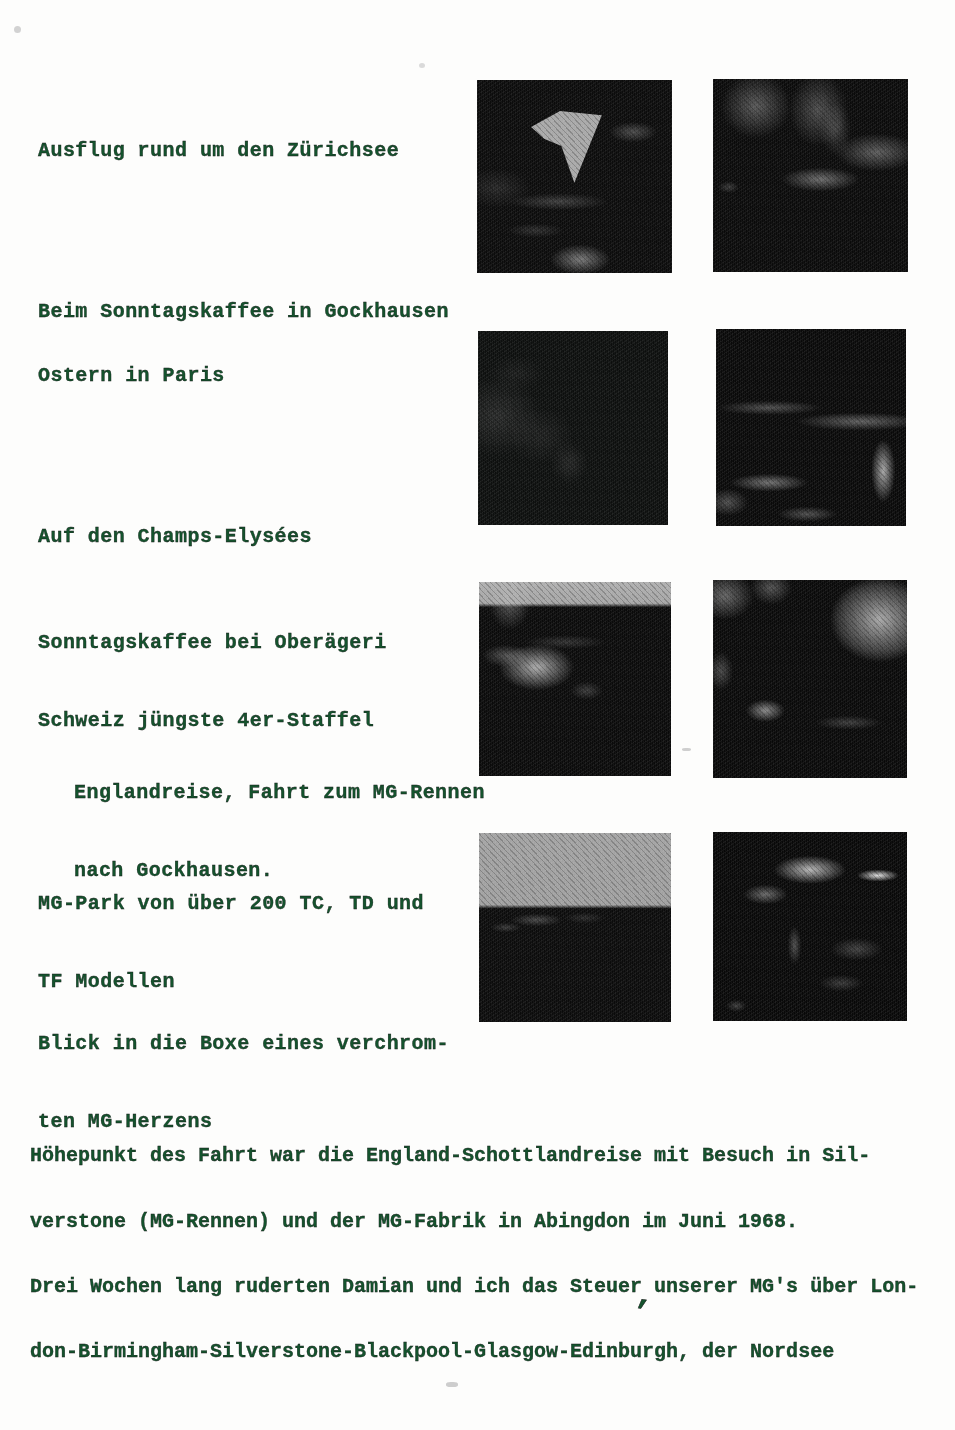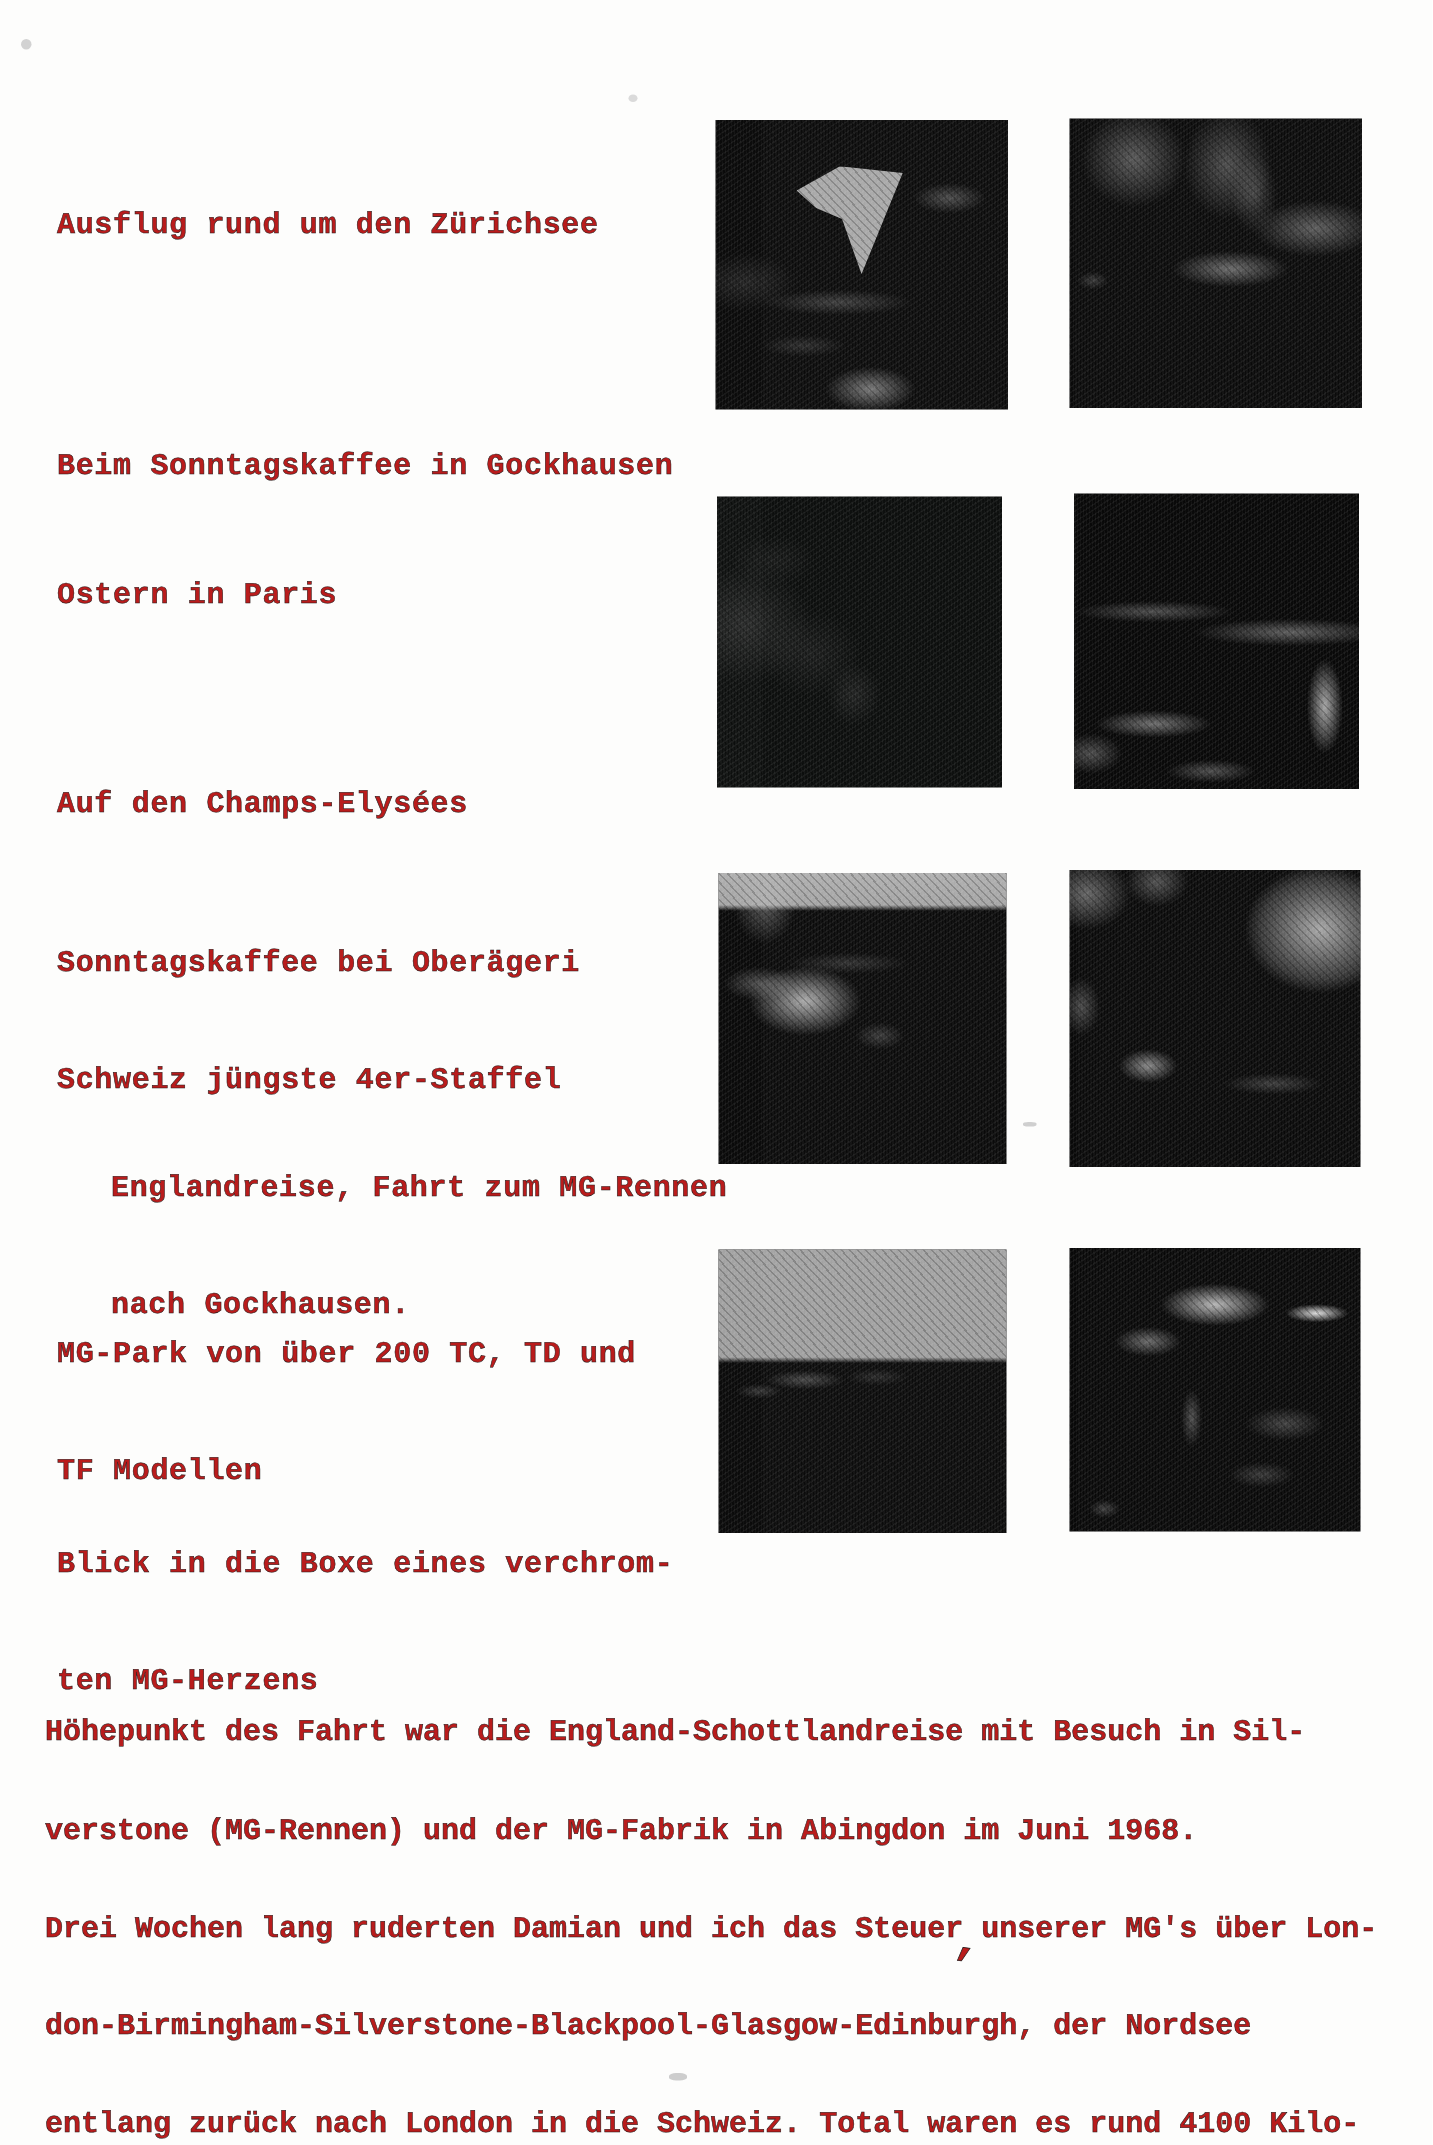--- a/index.html
+++ b/index.html
@@ -1,28 +1,28 @@
 <!DOCTYPE html>
 <html><head>
 <meta charset="utf-8">
 <style>
   html,body{margin:0;padding:0;background:#ffffff;}
   .page{
     position:relative;width:955px;height:1430px;overflow:hidden;
     background:#fdfdfc;
     font-family:"Liberation Mono","DejaVu Sans Mono",monospace;
-    color:#b91c1c;
+    color:#14532d;
   }
   .caption{
     position:absolute;left:38px;
     font-size:20px;font-weight:700;letter-spacing:.45px;
     line-height:26px;white-space:pre;
     -webkit-text-stroke:.35px #1b1b1b;
   }
-  .c1{top:86px;} .c2{top:247px;} .c3{top:333px;font-family:Liberation Mono, monospace;} .c4{top:472px;}
+  .c1{top:86px;} .c2{top:247px;} .c3{top:311px;font-family:Liberation Mono, monospace;} .c4{top:472px;}
   .c5{top:578px;} .c6{top:728px;margin-left:36px;} .c7{top:839px;} .c8{top:979px;font-family:Liberation Mono, monospace;}
   .paragraph{
     position:absolute;left:30px;top:1102px;
     font-size:20px;font-weight:700;letter-spacing:0;
     line-height:21.7px;white-space:pre;
     -webkit-text-stroke:.35px #1b1b1b;
   }
   .photo{position:absolute;overflow:hidden;background:#0b0b0b;}
   .photo::after{
     content:"";position:absolute;inset:0;
@@ -161,21 +161,20 @@
   <div class="photo ph5"></div>
   <div class="photo ph6"></div>
   <div class="photo ph7"></div>
   <div class="photo ph8"></div>
 
   <div class="paragraph">
     <div>Höhepunkt des Fahrt war die England-Schottlandreise mit Besuch in Sil-</div>
     <div>verstone (MG-Rennen) und der MG-Fabrik in Abingdon im Juni 1968.</div>
     <div>Drei Wochen lang ruderten Damian und ich das Steuer unserer MG's über Lon-</div>
     <div>don-Birmingham-Silverstone-Blackpool-Glasgow-Edinburgh, der Nordsee</div>
-    <div>entlang zurück nach London in die Schweiz. Total waren es rund 4100 Kilo-</div>
     
     
     
     
     
   </div>
 
   <div class="stray-apostrophe">’</div>
 
   <div class="speck spk3"></div>

